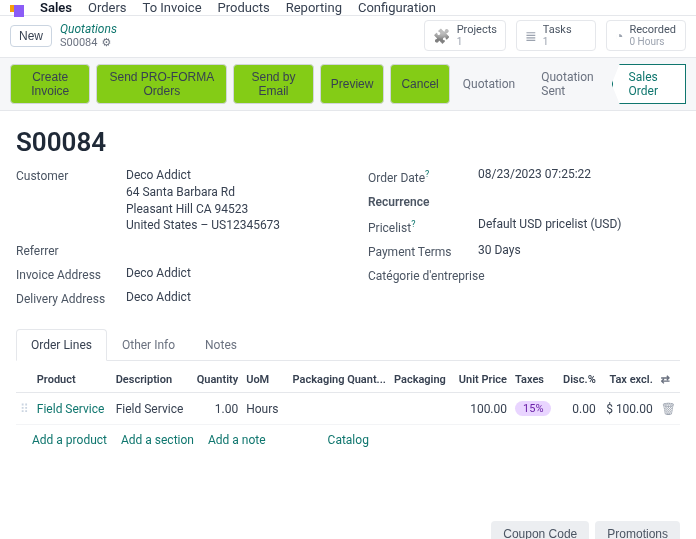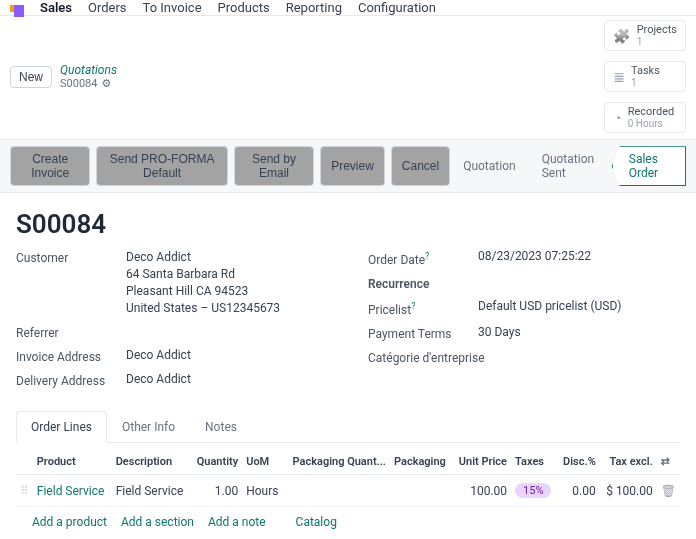--- a/index.html
+++ b/index.html
@@ -29,38 +29,38 @@
     padding: 4px 10px 6px 10px;
   }
   .crumb-wrap { display:flex; align-items:center; gap:8px; }
   .btn-new {
     border:1px solid #cbd5e1; border-radius:4px; padding:3px 8px; background:#fff;
     color:#374151; cursor:pointer; font-size:12px;
   }
   .crumbs { display:flex; flex-direction:column; line-height:1.2; }
   .crumb-top { color:#0f766e; cursor:pointer; font-size:12px;font-style:italic; }
   .crumb-bot { color:#6b7280; font-size:11px; display:flex; align-items:center; gap:4px; }
-  .status-boxes { display:flex; gap:10px;flex-direction:column; }
+  .status-boxes { display:flex; gap:10px; }
   .status-box {
     display:flex; align-items:center; gap:6px; border:1px solid #e5e7eb;
     border-radius:4px; padding:3px 8px; min-width:80px; cursor:pointer;
   }
   .status-box .icon { color:#9ca3af; font-size:14px; line-height:1; }
   .status-box .txt { display:flex; flex-direction:column; line-height:1.1; }
   .status-box .lbl { font-size:11px; color:#4b5563; }
   .status-box .val { font-size:10px; color:#9ca3af; }
   .actionbar {
     display:flex; align-items:center; justify-content:space-between;
     padding:6px 10px;
     background:#f6f7f9;
     border-top:1px solid #e5e7eb;
     border-bottom:1px solid #e5e7eb;
   }
   .btn {
-    border:1px solid #d1d5db; background:#a3a3a3; color:#374151;
+    border:1px solid #d1d5db; background:#84cc16; color:#374151;
     padding:5px 10px; border-radius:4px; cursor:pointer; font-size:12px;
   }
   .btn-group { display:flex; gap:6px; }
   .stage-track { display:flex; align-items:center; }
   .stage {
     padding:5px 12px; font-size:12px; color:#6b7280; position:relative;
     border:1px solid transparent; cursor:pointer;
   }
   .stage.quo { }
   .stage.sent { }
@@ -98,21 +98,21 @@
   table.lines td { font-size:12px; padding:8px 4px; border-bottom:1px solid #f3f4f6; }
   .drag-handle { color:#cbd5e1; cursor:grab; width:12px; }
   .prod-link { color:#0f766e; cursor:pointer; }
   .tax-badge {
     background:#e9d5ff; color:#6b21a8; border-radius:10px; padding:1px 8px;
     font-size:11px; display:inline-block;
   }
   .trash { color:#9ca3af; cursor:pointer; }
   .line-actions { display:flex; gap:14px; padding:8px 4px 4px 16px; }
   .la { color:#0f766e; font-size:12px; cursor:pointer; }
-  .la.catalog { margin-left:16px; }
+  .la.catalog { margin-left:48px; }
   .footer-row {
     display:flex; justify-content:flex-end; gap:6px; margin-top:70px;
   }
   .btn-soft {
     background:#eceef1; border:none; color:#4b5563; padding:6px 12px;
     border-radius:4px; cursor:pointer; font-size:12px;
   }
   .th-adjust { color:#6b7280; cursor:pointer; }
   .gear-icon::before { content:"⚙"; }
   .puzzle-icon::before { content:"🧩"; filter:grayscale(1); }
@@ -167,21 +167,21 @@
         <span class="lbl">Recorded</span>
         <span class="val">0 Hours</span>
       </span>
     </div>
   </div>
 </div>
 
 <div class="actionbar">
   <div class="btn-group">
     <button class="btn">Create Invoice</button>
-    <button class="btn">Send PRO-FORMA Default</button>
+    <button class="btn">Send PRO-FORMA Orders</button>
     <button class="btn">Send by Email</button>
     <button class="btn">Preview</button>
     <button class="btn">Cancel</button>
   </div>
   <div class="stage-track">
     <span class="stage quo">Quotation</span>
     <span class="stage sent">Quotation Sent</span>
     <span class="stage so">Sales Order</span>
   </div>
 </div>

